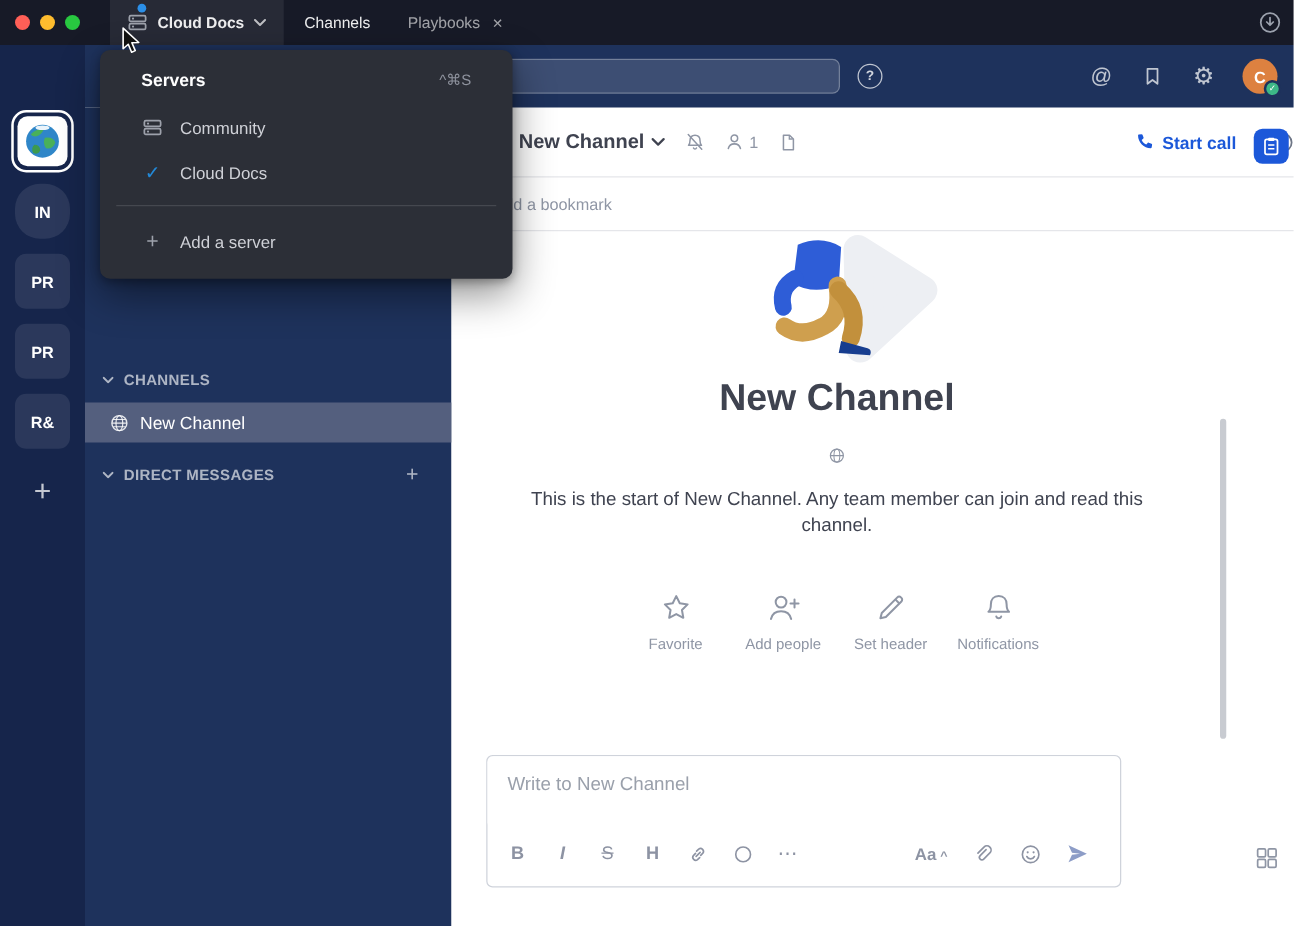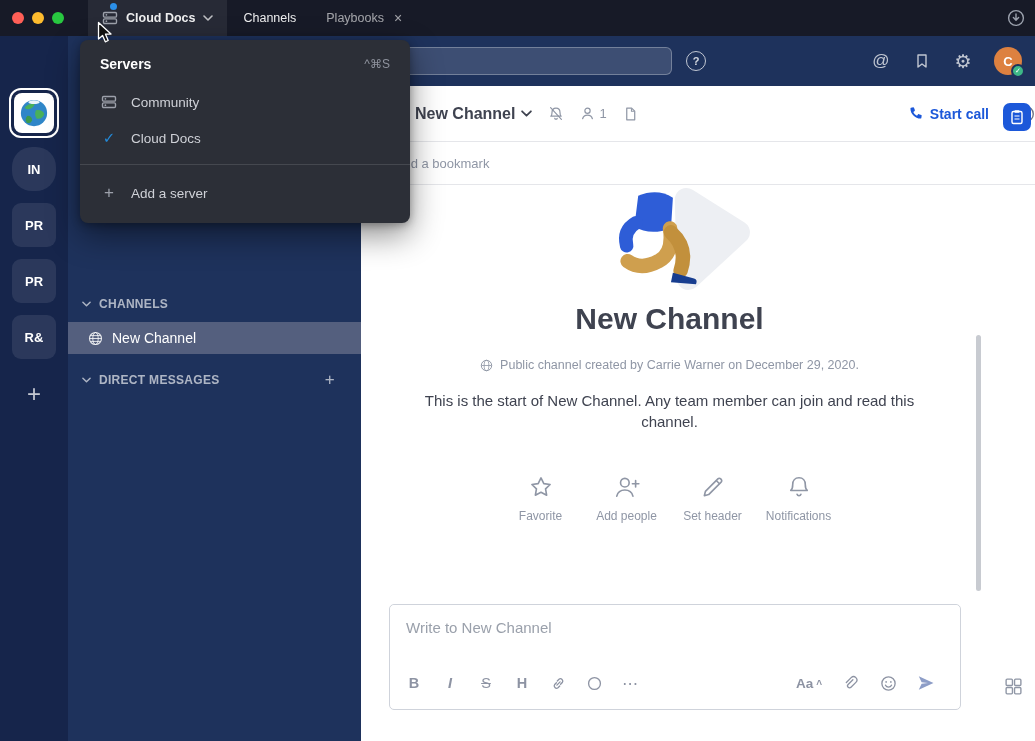--- a/index.html
+++ b/index.html
@@ -100,21 +100,21 @@
   .illustration { margin-top:3px; display:flex; justify-content:center; }
   .intro h1 { font-size:30px; font-weight:700; color:var(--text-primary,#3f4350); margin-top:10px; }
   .intro-meta { margin-top:22px; font-size:12.5px; color:var(--text-muted,#8f96a5);
                 display:flex; align-items:center; justify-content:center; gap:7px; }
   .intro-body { margin:18px auto 0; width:540px; font-size:15px; line-height:21px;
                 color:var(--text-primary,#3f4350); }
   .intro-actions { margin-top:42px; display:flex; justify-content:center; gap:16px; }
   .intro-action { display:flex; flex-direction:column; align-items:center; gap:9px;
                   color:var(--text-muted,#8f96a5); font-size:12px; width:70px; }
 
-  .composer { position:absolute; left:28px; bottom:31px; width:572px; height:106px;
+  .composer { position:absolute; left:28px; bottom:31px; width:508px; height:106px;
               border:1px solid #cfd3db; border-radius:5px; background:#fff;
               display:flex; flex-direction:column; }
   .composer textarea { flex:1; border:none; outline:none; resize:none; padding:14px 16px 0;
                        font-family:inherit; font-size:15px; color:#2e3138; border-radius:5px; }
   .composer textarea::placeholder { color:#9aa0ab; }
   .composer-toolbar { height:46px; display:flex; align-items:center; padding:0 10px 6px 10px; }
   .fmt-btn { width:28px; height:28px; margin-right:8px; display:flex; align-items:center;
              justify-content:center; color:#8d93a3; font-size:14.5px; border-radius:4px; }
   .fmt-b,.fmt-h { font-weight:800; }
   .fmt-i { font-style:italic; font-weight:600; }
@@ -131,21 +131,21 @@
                border-radius:3px; background:#c8cbd1; }
 
   
   .appbar-playbooks { position:absolute; left:1003px; top:103px; width:28px; height:28px;
                       border-radius:7px; background:var(--accent,#1c58d9);
                       display:flex; align-items:center; justify-content:center; z-index:8; }
   .appbar-grid { position:absolute; left:1004px; top:677px; color:var(--text-muted,#8f96a5); z-index:8; }
 
   
   .dropdown { position:absolute; left:80px; top:40px; width:330px; background:var(--menu-bg,#2c2f37);
-              border-radius:8px; padding:10px 0; color:#cfd1d7; z-index:60;
+              border-radius:8px; padding:10px 13px; color:#cfd1d7; z-index:60;
               box-shadow:0 12px 32px rgba(0,0,0,0.45), 0 2px 8px rgba(0,0,0,0.3); }
   .menu-header { display:flex; align-items:center; justify-content:space-between; padding:6px 20px 12px; }
   .menu-title { color:#fff; font-size:14px; font-weight:700; }
   .menu-shortcut { color:#8f939e; font-size:12px; }
   .menu-item { height:36px; display:flex; align-items:center; padding:0 20px; gap:13px;
                font-size:13.5px; position:relative; }
   .menu-item .islot { width:18px; display:flex; justify-content:center; }
   .menu-check { color:var(--check-blue,#2389d7); font-size:15px; font-weight:700; }
   .menu-dot { position:absolute; right:32px; top:50%; transform:translateY(-50%);
               width:8px; height:8px; border-radius:50%; background:var(--unread-blue,#2b8fe8); }
@@ -348,21 +348,20 @@
         </div>
         <h1>New Channel</h1>
         <div class="intro-meta">
           <span>
             <svg width="13" height="13" viewBox="0 0 16 16">
                 <circle cx="8" cy="8" r="6.4" stroke="currentColor" stroke-width="1.2" fill="none"></circle>
                 <ellipse cx="8" cy="8" rx="2.9" ry="6.4" stroke="currentColor" stroke-width="1" fill="none"></ellipse>
                 <path d="M1.8 8h12.4" stroke="currentColor" stroke-width="1" fill="none"></path>
               </svg>
           </span>
-          <span>Public channel created by Carrie Warner on December 29, 2020.</span>
         </div>
         <p class="intro-body">This is the start of New Channel. Any team member can join and read this channel.</p>
         <div class="intro-actions">
           <div class="intro-action">
             <span>
               <svg width="26" height="26" viewBox="0 0 24 24">
                   <path d="M12 3.6l2.6 5.3 5.8.8-4.2 4.1 1 5.8L12 16.9l-5.2 2.7 1-5.8-4.2-4.1 5.8-.8Z" stroke="currentColor" stroke-width="1.5" fill="none" stroke-linejoin="round"></path>
                 </svg>
             </span>
             <span>Favorite</span>

